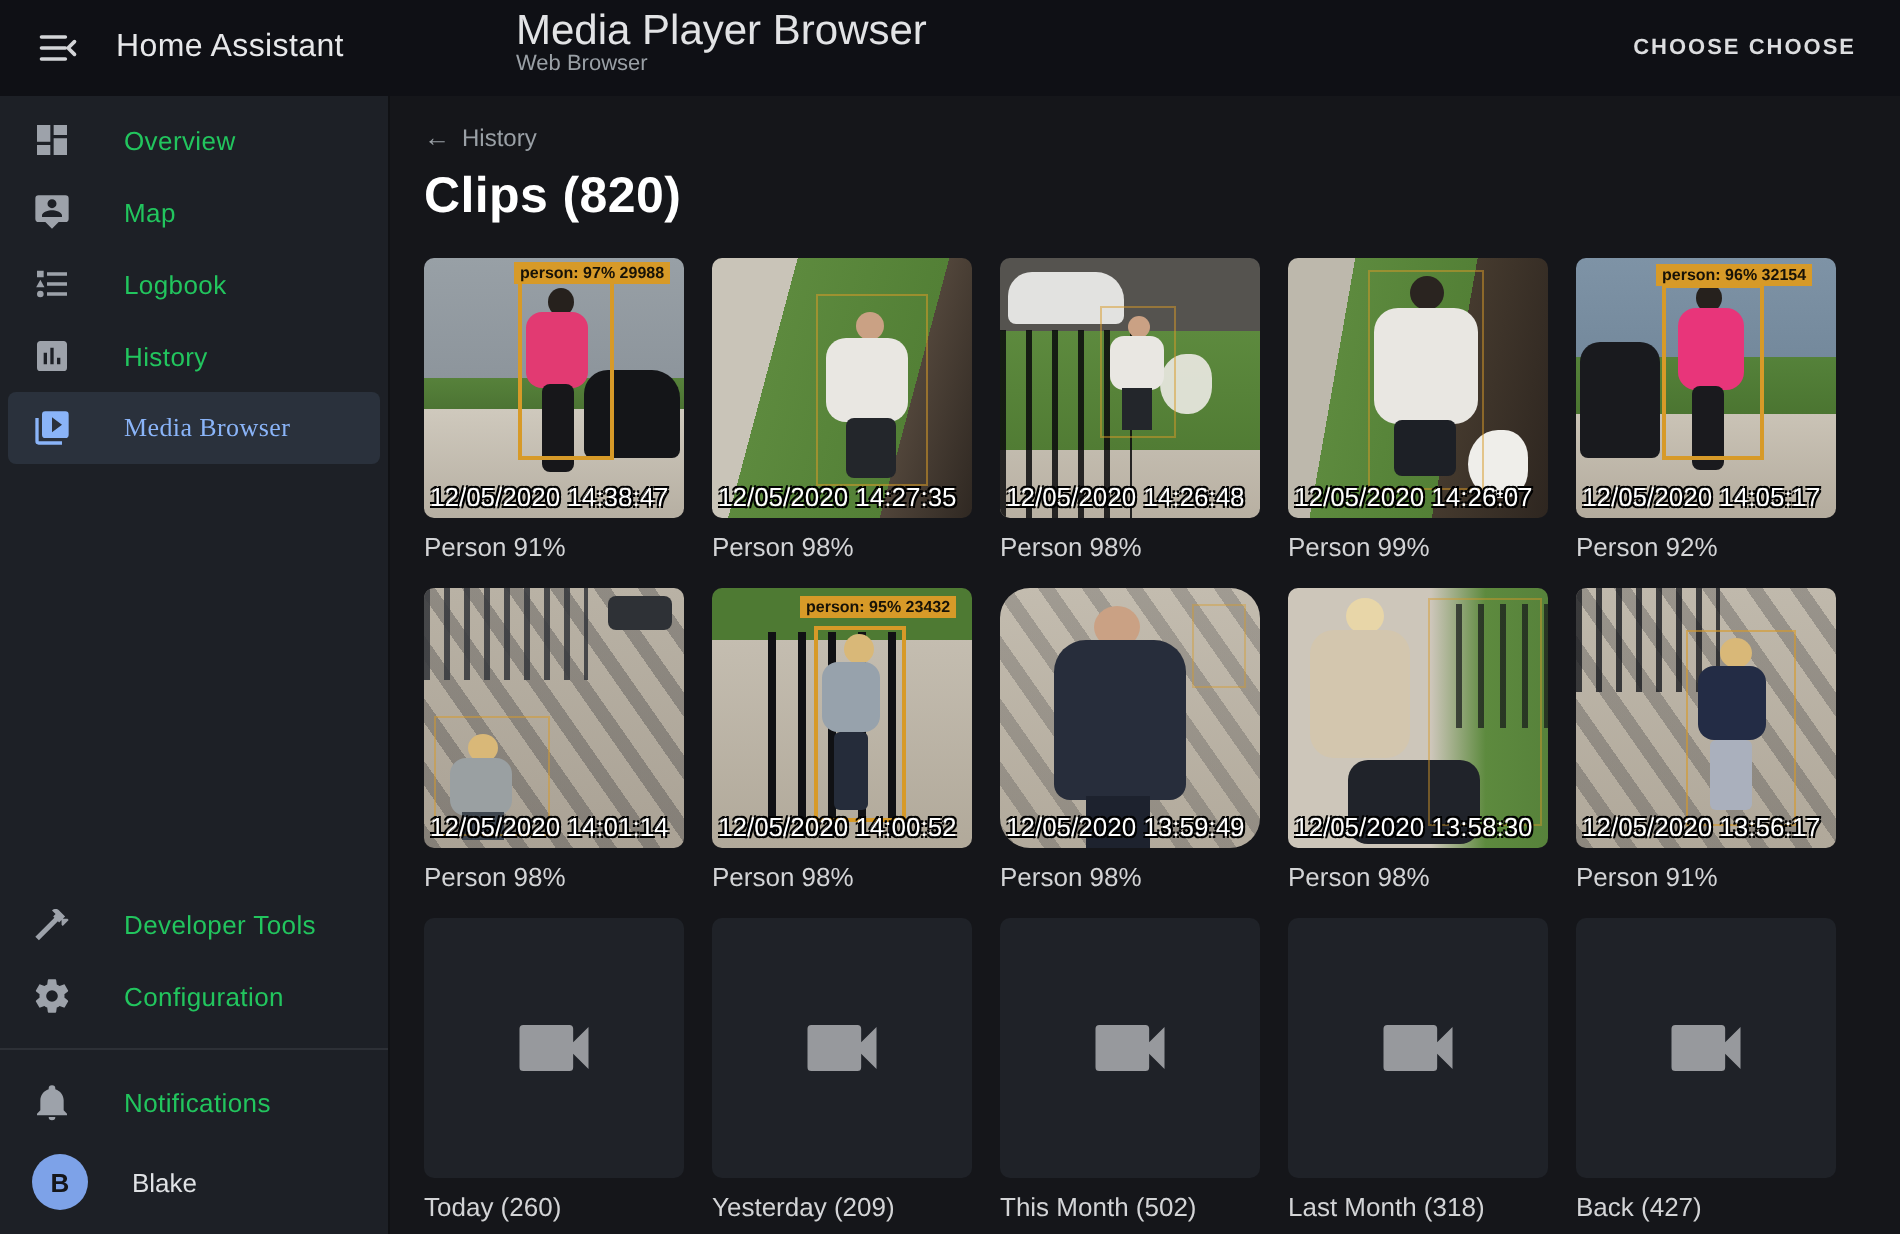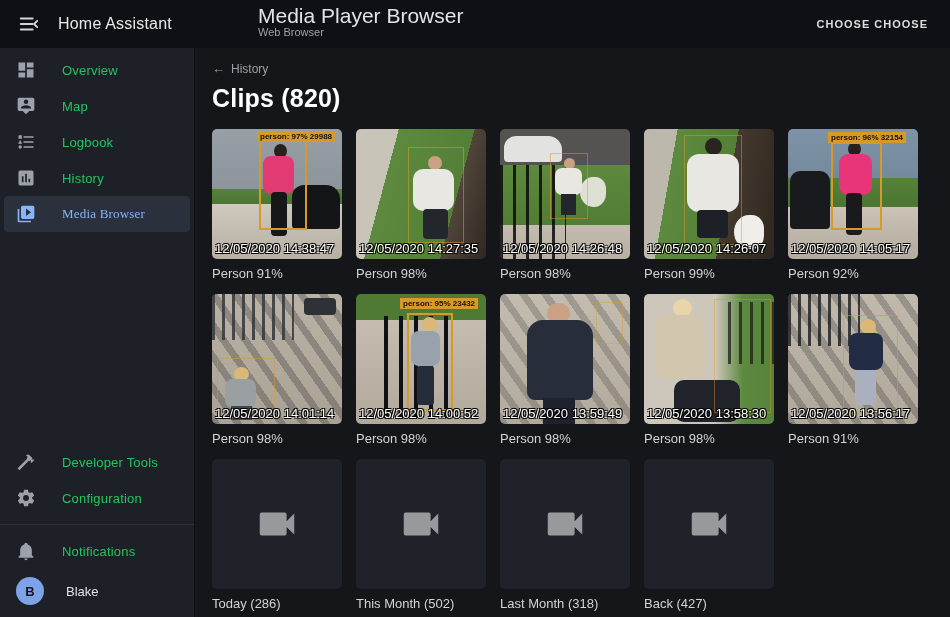--- a/index.html
+++ b/index.html
@@ -118,21 +118,21 @@
   .scene-7::before { content:""; position:absolute; left:28px; top:22px; width:74px; height:102px; z-index:2;
     background:repeating-linear-gradient(90deg,#101114 0 4px,transparent 4px 15px); }
   .scene-7 .f-head { left:66px; top:23px; width:15px; height:15px; background:#d9b878; }
   .scene-7 .f-torso { left:55px; top:37px; width:29px; height:35px; background:#97a2ac; border-radius:8px; }
   .scene-7 .f-legs { left:61px; top:72px; width:17px; height:39px; background:#252c3a; border-radius:3px; }
   .scene-7 .det-box { display:block; left:51px; top:19px; width:46px; height:98px; }
   .scene-7 .det-label { top:4px; left:44px; }
 
   
   .scene-8 { background:repeating-linear-gradient(55deg,rgba(35,36,42,.22) 0 7px,rgba(0,0,0,0) 7px 18px),
-             linear-gradient(180deg,#c3bcaf 0%,#b2aa9c 100%); }
+             linear-gradient(180deg,#c3bcaf 0%,#b2aa9c 100%);border-radius:15px; }
   .scene-8 .f-head { left:47px; top:9px; width:23px; height:21px; background:#caa184; }
   .scene-8 .f-torso { left:27px; top:26px; width:66px; height:80px; background:#272d3b; border-radius:16px 16px 8px 8px; }
   .scene-8 .f-legs { left:43px; top:104px; width:32px; height:26px; background:#1d222e; }
   .scene-8 .det-box { display:block; left:96px; top:8px; width:27px; height:42px; border-width:1px; opacity:.4; }
 
   
   .scene-9 { background:linear-gradient(90deg,#cdc6ba 0%,#cdc6ba 55%,#5d8a3e 76%,#57823b 100%); }
   .scene-9::before { content:""; position:absolute; left:84px; top:8px; width:46px; height:62px; z-index:2;
     background:repeating-linear-gradient(90deg,rgba(20,22,25,.7) 0 3px,transparent 3px 11px); }
   .scene-9 .f-head { left:29px; top:5px; width:19px; height:18px; background:#e8d6a8; }
@@ -368,41 +368,49 @@
       <div class="ts">12/05/2020 13:56:17</div>
     </div>
     <div class="caption">Person 91%</div>
   </div>
         <div class="card">
     <div class="thumb folder-thumb">
       <svg class="cam-icon" viewBox="0 0 24 24">
               <path d="M17,10.5V7A1,1 0 0,0 16,6H4A1,1 0 0,0 3,7V17A1,1 0 0,0 4,18H16A1,1 0 0,0 17,17V13.5L21,17.5V6.5L17,10.5Z"></path>
             </svg>
     </div>
-    <div class="caption folder-caption">Today (286)</div>
+    <div class="caption folder-caption">Today (260)</div>
   </div>
         <div class="card">
     <div class="thumb folder-thumb">
       <svg class="cam-icon" viewBox="0 0 24 24">
               <path d="M17,10.5V7A1,1 0 0,0 16,6H4A1,1 0 0,0 3,7V17A1,1 0 0,0 4,18H16A1,1 0 0,0 17,17V13.5L21,17.5V6.5L17,10.5Z"></path>
             </svg>
     </div>
-    <div class="caption folder-caption">This Month (502)</div>
+    <div class="caption folder-caption">Yesterday (209)</div>
   </div>
         <div class="card">
     <div class="thumb folder-thumb">
       <svg class="cam-icon" viewBox="0 0 24 24">
               <path d="M17,10.5V7A1,1 0 0,0 16,6H4A1,1 0 0,0 3,7V17A1,1 0 0,0 4,18H16A1,1 0 0,0 17,17V13.5L21,17.5V6.5L17,10.5Z"></path>
             </svg>
     </div>
-    <div class="caption folder-caption">Last Month (318)</div>
+    <div class="caption folder-caption">This Month (502)</div>
   </div>
         <div class="card">
     <div class="thumb folder-thumb">
       <svg class="cam-icon" viewBox="0 0 24 24">
               <path d="M17,10.5V7A1,1 0 0,0 16,6H4A1,1 0 0,0 3,7V17A1,1 0 0,0 4,18H16A1,1 0 0,0 17,17V13.5L21,17.5V6.5L17,10.5Z"></path>
             </svg>
     </div>
+    <div class="caption folder-caption">Last Month (318)</div>
+  </div>
+        <div class="card">
+    <div class="thumb folder-thumb">
+      <svg class="cam-icon" viewBox="0 0 24 24">
+              <path d="M17,10.5V7A1,1 0 0,0 16,6H4A1,1 0 0,0 3,7V17A1,1 0 0,0 4,18H16A1,1 0 0,0 17,17V13.5L21,17.5V6.5L17,10.5Z"></path>
+            </svg>
+    </div>
     <div class="caption folder-caption">Back (427)</div>
   </div>
       </div>
   </main>
 </div>
 
 </body></html>

